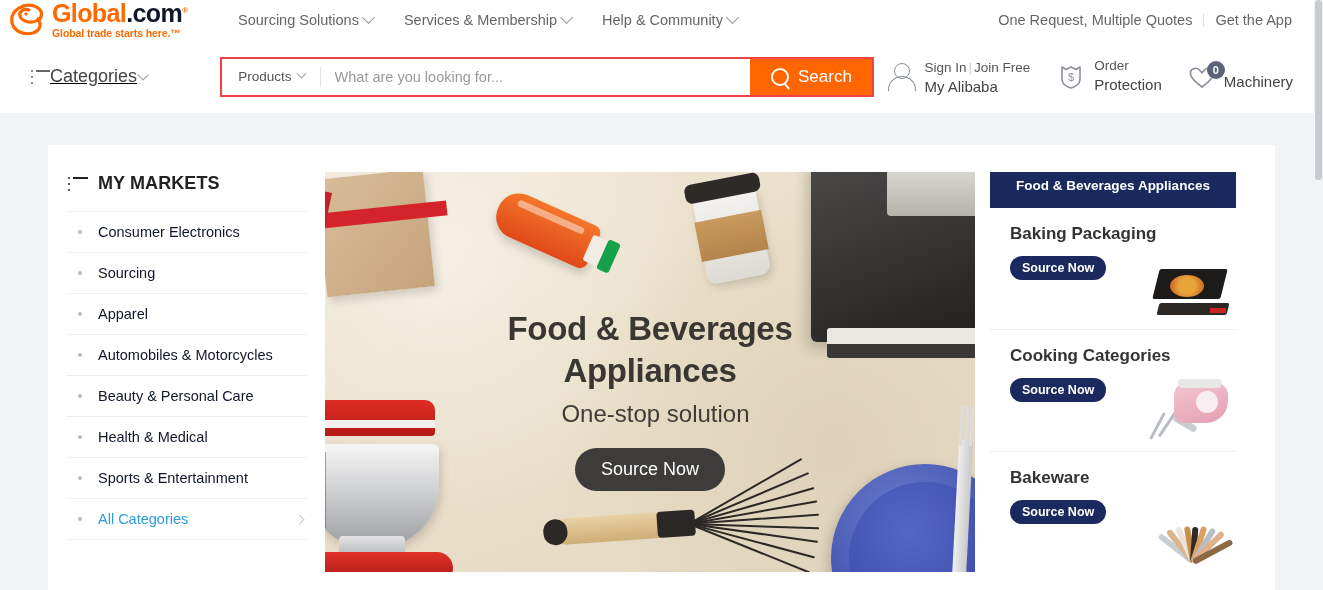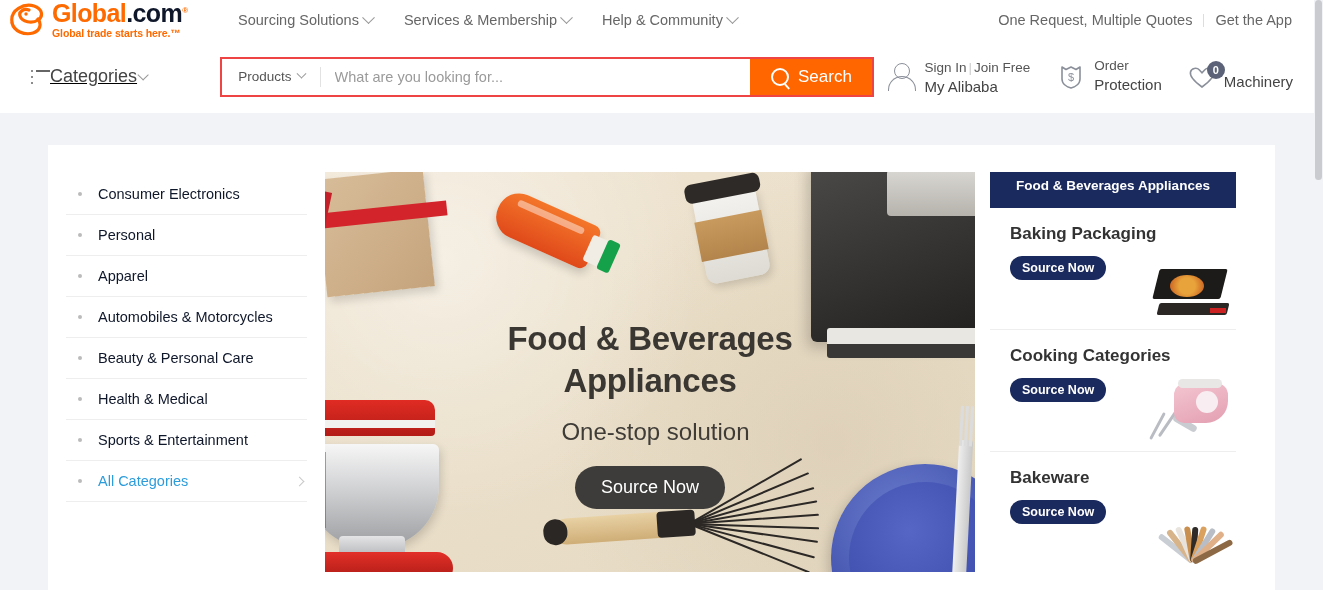--- a/index.html
+++ b/index.html
@@ -108,23 +108,23 @@
     width:650px; height:400px; position:relative; overflow:hidden;
     background:#ece0cc;
     cursor:pointer;
   }
   .banner-noise { position:absolute; inset:0;
      background:
        radial-gradient(circle at 18% 22%, rgba(255,255,255,.45), transparent 42%),
        radial-gradient(circle at 78% 68%, rgba(214,198,172,.5), transparent 48%),
        linear-gradient(160deg,#f0e5d3 0%,#eadfc9 45%,#e6dac4 100%);
   }
-  .banner-center { position:absolute; left:0; right:0; top:146px; text-align:center; z-index:4; }
+  .banner-center { position:absolute; left:0; right:0; top:136px; text-align:center; z-index:4; }
   .bn-h1 { font-size:33px; font-weight:bold; color:#3a3733; line-height:1.28; letter-spacing:-0.3px; }
-  .bn-sub { font-size:24px; color:#3f3c38; margin-top:16px;padding-left:11px; }
+  .bn-sub { font-size:24px; color:#3f3c38; margin-top:8px;padding-left:11px; }
   .bn-btn { display:inline-block; margin-top:20px; background:#3d3c3a; color:#fff; font-size:18px; padding:11px 26px; border-radius:22px; cursor:pointer; }
 
   
   .obj { position:absolute; z-index:2; }
   .box { left:-4px; top:2px; width:108px; height:118px; background:linear-gradient(135deg,#d8bd9a,#c5a47c); transform:rotate(-6deg); box-shadow:3px 5px 9px rgba(0,0,0,.14); }
   .box::before { content:""; position:absolute; left:-22px; top:34px; width:150px; height:15px; background:#d3242b; }
   .box::after { content:""; position:absolute; left:-14px; top:10px; width:22px; height:52px; background:#c4202a; transform:rotate(18deg); }
 
   .bottle { left:168px; top:38px; width:126px; height:46px; transform:rotate(24deg); }
   .bottle .body { position:absolute; left:0; top:0; width:104px; height:46px; background:linear-gradient(180deg,#f4762a,#e0491a); border-radius:22px 8px 8px 22px; box-shadow:2px 5px 8px rgba(0,0,0,.16); }
@@ -311,28 +311,39 @@
       </div>
 
     </div>
   </div>
 </div>
 
 <div class="page">
   <div class="card">
 
     <div class="sidebar">
+      <div class="mm-head">
+        <span class="mm-icon">
+          <b></b>
+            <b></b>
+            <b></b>
+            <i></i>
+            <i></i>
+            <i></i>
+        </span>
+        <span class="mm-title">MY MARKETS</span>
+      </div>
 
       <div class="mk-item">
         <span class="mk-dot"></span>
         <span class="mk-label">Consumer Electronics</span>
       </div>
       <div class="mk-item">
         <span class="mk-dot"></span>
-        <span class="mk-label">Personal</span>
+        <span class="mk-label">Sourcing</span>
       </div>
       <div class="mk-item">
         <span class="mk-dot"></span>
         <span class="mk-label">Apparel</span>
       </div>
       <div class="mk-item">
         <span class="mk-dot"></span>
         <span class="mk-label">Automobiles &amp; Motorcycles</span>
       </div>
       <div class="mk-item">

